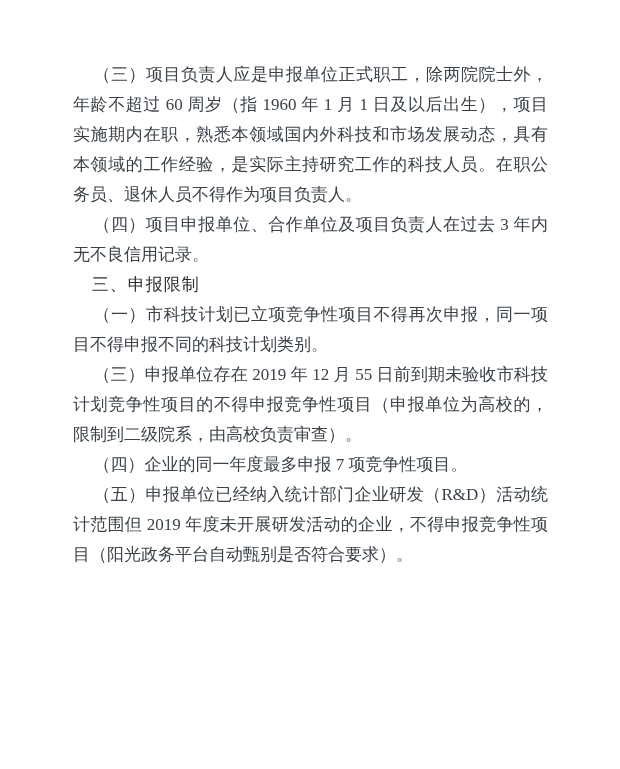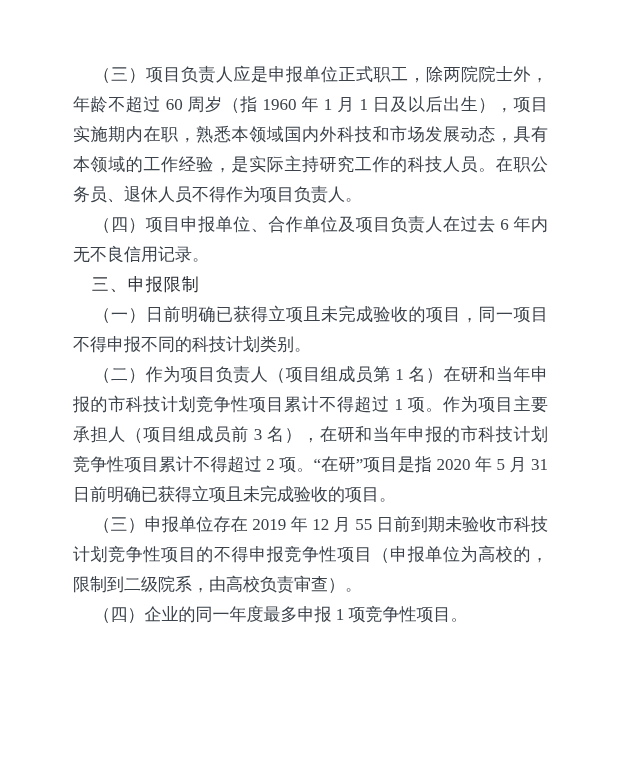--- a/index.html
+++ b/index.html
@@ -37,19 +37,19 @@
     color: var(--heading-text);
     text-indent: 1.1em;
     letter-spacing: 1px;
   }
 </style>
 </head>
 <body>
 
 <div class="page">
   <p class="body">（三）项目负责人应是申报单位正式职工，除两院院士外，年龄不超过 60 周岁（指 1960 年 1 月 1 日及以后出生），项目实施期内在职，熟悉本领域国内外科技和市场发展动态，具有本领域的工作经验，是实际主持研究工作的科技人员。在职公务员、退休人员不得作为项目负责人。</p>
-  <p class="body">（四）项目申报单位、合作单位及项目负责人在过去 6 年内无不良信用记录。</p>
+  <p class="body">（四）项目申报单位、合作单位及项目负责人在过去 3 年内无不良信用记录。</p>
   <p class="heading">三、申报限制</p>
-  <p class="body">（一）日前明确已获得立项且未完成验收的项目，同一项目不得申报不同的科技计划类别。</p>
-  <p class="body">（二）作为项目负责人（项目组成员第 1 名）在研和当年申报的市科技计划竞争性项目累计不得超过 1 项。作为项目主要承担人（项目组成员前 3 名），在研和当年申报的市科技计划竞争性项目累计不得超过 2 项。“在研”项目是指 2020 年 5 月 31 日前明确已获得立项且未完成验收的项目。</p>
+  <p class="body">（一）市科技计划已立项竞争性项目不得再次申报，同一项目不得申报不同的科技计划类别。</p>
   <p class="body">（三）申报单位存在 2019 年 12 月 55 日前到期未验收市科技计划竞争性项目的不得申报竞争性项目（申报单位为高校的，限制到二级院系，由高校负责审查）。</p>
-  <p class="body">（四）企业的同一年度最多申报 1 项竞争性项目。</p>
+  <p class="body">（四）企业的同一年度最多申报 7 项竞争性项目。</p>
+  <p class="body">（五）申报单位已经纳入统计部门企业研发（R&amp;D）活动统计范围但 2019 年度未开展研发活动的企业，不得申报竞争性项目（阳光政务平台自动甄别是否符合要求）。</p>
 </div>
 
 </body></html>

